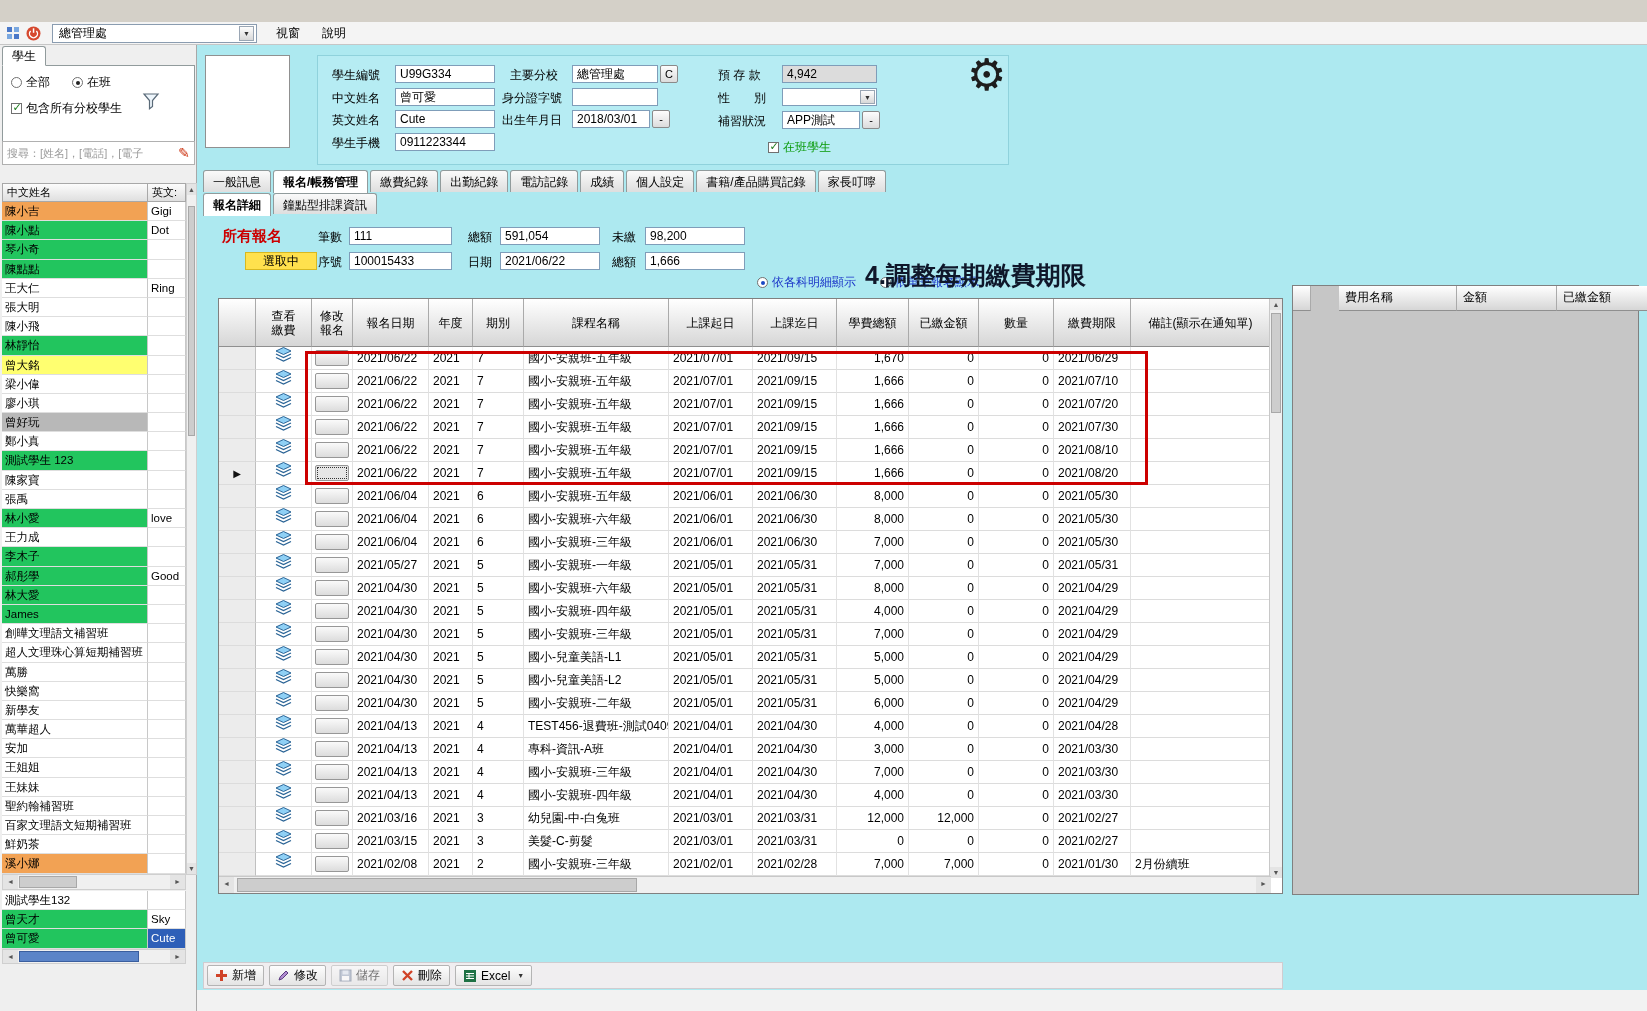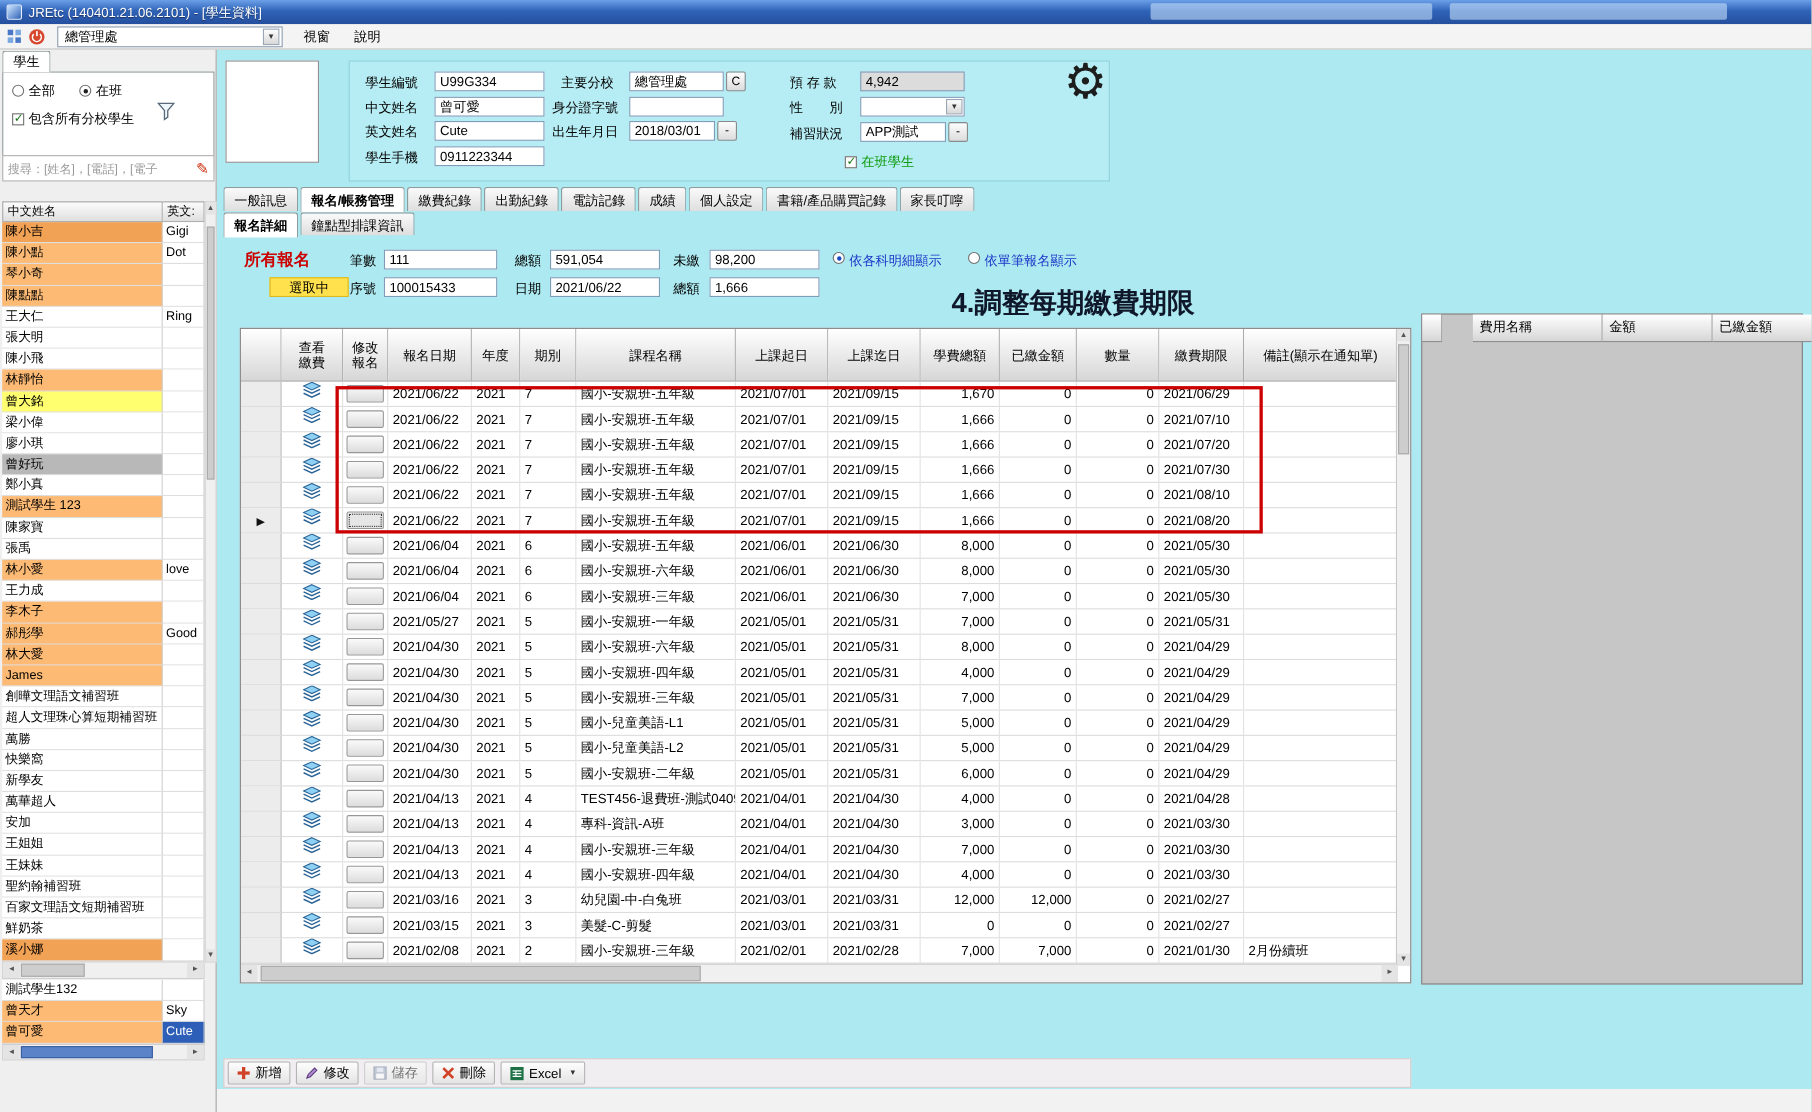--- a/index.html
+++ b/index.html
@@ -44,21 +44,21 @@
 .lh-eng{width:38px;}
 .lh-name,.lh-eng{background:linear-gradient(#fcfcfc,#dfdfdf);border:1px solid #a8a8a8;border-left:none;line-height:17px;padding-left:4px;font-size:11px;white-space:nowrap;overflow:hidden;}
 .lh-name{border-left:1px solid #a8a8a8;}
 .slist{position:absolute;left:2px;top:157px;width:184px;}
 .slist.footer{top:846px;}
 .srow{display:flex;height:19.2px;}
 .sname{width:146px;background:#fff;}
 .seng{width:38px;background:#fff;}
 .sname,.seng{border-right:1px solid #c8c8c8;border-bottom:1px solid #dedede;line-height:18px;padding-left:3px;font-size:11.5px;white-space:nowrap;overflow:hidden;}
 .c-orange{background:#f2a254;}
-.c-pink{background:#fdba74;}
+.c-pink{background:#22c55e;}
 .c-yellow{background:#ffff70;}
 .c-gray{background:#b8b8b8;}
 .e-sel{background:#2e5fb8;color:#fff;}
 .lp-vsb{position:absolute;left:186px;top:138px;width:11px;height:692px;background:#f0f0f0;border:1px solid #cfcfcf;}
 .lp-vsb .thumb{position:absolute;left:1px;top:22px;width:7px;height:230px;background:#cdcdcd;border:1px solid #a8a8a8;}
 .sb-arrow{position:absolute;width:100%;height:11px;font-size:7px;color:#555;text-align:center;line-height:11px;background:#e4e4e4;}
 .sb-arrow.top{top:0;}
 .sb-arrow.bot{bottom:0;}
 .lp-hsb{position:absolute;left:2px;top:829px;width:184px;height:16px;background:#f0f0f0;border:1px solid #cfcfcf;}
 .lp-hsb2{position:absolute;left:2px;top:904px;width:184px;height:15px;background:#f0f0f0;border:1px solid #cfcfcf;}
@@ -87,21 +87,21 @@
 .tab{padding:3px 9px;background:linear-gradient(#fafafa,#dedede);border:1px solid #919b9c;border-bottom:none;border-radius:3px 3px 0 0;white-space:nowrap;font-size:12px;}
 .tab.active{background:#fff;font-weight:bold;height:23px;}
 .subtabs{position:absolute;left:6px;top:148px;display:flex;gap:2px;height:21px;z-index:3;}
 .subtabs .tab{font-size:12px;}
 
 
 .sum-all{position:absolute;left:25px;top:182px;color:#cc0000;font-weight:bold;font-size:15px;}
 .sum-sel{position:absolute;left:48px;top:207px;width:72px;height:18px;background:#ffe14d;text-align:center;line-height:17px;border:1px solid #d8b820;}
 .slabel{position:absolute;white-space:nowrap;}
 .sfield{position:absolute;height:18px;background:#fff;border:1px solid #7f9db9;line-height:16px;padding:0 4px;}
-.sradio{position:absolute;display:flex;align-items:flex-start;gap:4px;color:#1a35c8;}
+.sradio{position:absolute;display:flex;align-items:center;gap:4px;color:#1a35c8;margin-top:45px;}
 
 
 .annotation{position:absolute;left:668px;top:214px;color:#0f172a;font-weight:bold;font-size:25px;z-index:40;white-space:nowrap;}
 .red-rect{position:absolute;left:108px;top:306px;width:843px;height:134px;border:3px solid #cc0000;z-index:40;pointer-events:none;}
 
 
 .grid{position:absolute;left:21px;top:253px;width:1065px;height:596px;background:#fff;border:1px solid #808080;overflow:hidden;}
 .ghead{display:flex;height:48px;}
 .gh{background:linear-gradient(#ffffff,#d6d6d6);border-right:1px solid #aaa;border-bottom:1px solid #8f8f8f;display:flex;align-items:center;justify-content:center;text-align:center;font-size:12px;line-height:14px;padding:2px;white-space:normal;overflow:hidden;flex:0 0 auto;}
 .gbody{position:absolute;left:0;top:48px;width:1052px;height:531px;overflow:hidden;background:#fff;}
@@ -150,26 +150,20 @@
 .tbtn{height:21px;display:flex;align-items:center;gap:4px;padding:0 7px;background:linear-gradient(#fdfdfd,#e4e4e4);border:1px solid #b4b4b4;border-radius:2px;white-space:nowrap;}
 .tbtn.disabled{opacity:.55;}
 .tbtn .dd{font-size:7px;color:#333;margin-left:3px;}
 .bottom-strip{position:absolute;left:0;top:945px;width:100%;height:21px;background:#f2f2f2;}
 </style>
 </head>
 <body>
 
 <div class="win">
 
-  <div class="titlebar">
-    <span class="tb-icon"></span>
-    <span class="tb-text">JREtc (140401.21.06.2101) - [學生資料]</span>
-    <span class="tb-ghost g1"></span>
-    <span class="tb-ghost g2"></span>
-  </div>
 
   <div class="menubar">
     <span class="mb-icon">
       <svg width="14" height="14">
           <rect x="1" y="1" width="5" height="5" fill="#4a78c8"></rect>
           <rect x="8" y="1" width="5" height="5" fill="#7aa8e0"></rect>
           <rect x="1" y="8" width="5" height="5" fill="#7aa8e0"></rect>
           <rect x="8" y="8" width="5" height="5" fill="#4a78c8"></rect>
         </svg>
     </span>

